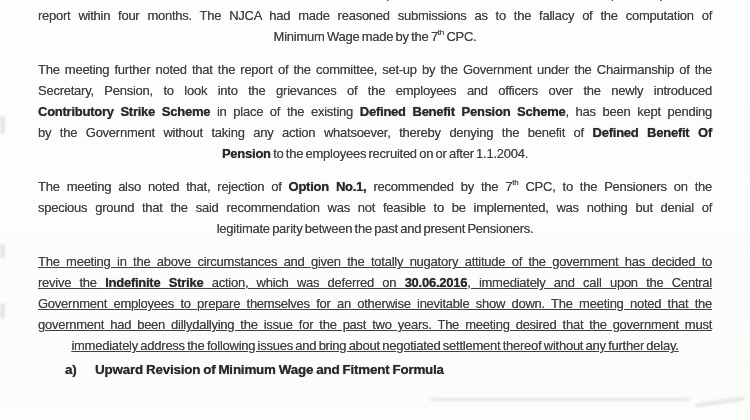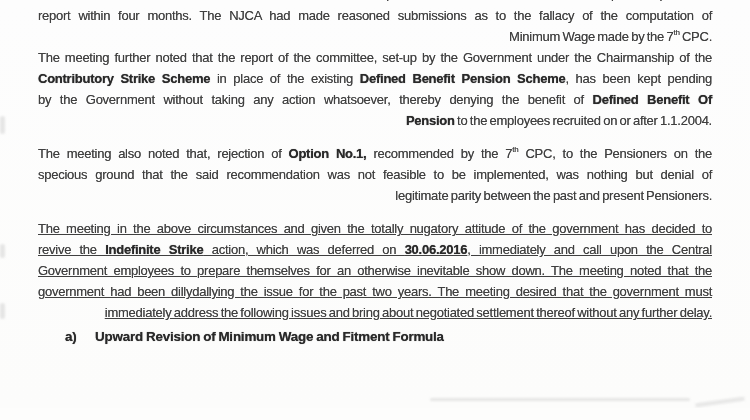--- a/index.html
+++ b/index.html
@@ -38,21 +38,21 @@
   }
   .clip-strip .clip-inner {
     margin-top: -17px;
     line-height: 21px;
     text-align: justify;
     text-align-last: justify;
     white-space: nowrap;
     overflow: hidden;
   }
   .para { margin: 0; }
-  .line { text-align: right; }
+  .line { text-align: center; }
   .line.just {
     text-align: justify;
     text-align-last: justify;
   }
   .b, b {
     font-weight: bold;
     color: #292929;
     text-shadow: 0 0 0.7px rgba(35,35,35,0.8);
   }
   sup {
@@ -103,22 +103,23 @@
 
     <div class="clip-strip">
       <div class="clip-inner">and directed that the committee should submit its final report to the Government within the stipulated period of</div>
     </div>
 
     <div>
         <div class="para" style="margin-top: 1px;">
           <div class="line just"><span>report within four months. The NJCA had made reasoned submissions as to the fallacy of the computation of</span></div>
           <div class="line"><span>Minimum Wage made by the 7</span><sup>th</sup><span> CPC.</span></div>
         </div>
-        <div class="para" style="">
+        <div class="para" style="margin-top: 12px;">
           <div class="line just"><span>The meeting further noted that the report of the committee, set-up by the Government under the Chairmanship of the</span></div>
+          <div class="line just"><span>Secretary, Pension, to look into the grievances of the employees and officers over the newly introduced</span></div>
           <div class="line just"><span class="b">Contributory Strike Scheme</span><span> in place of the existing </span><span class="b">Defined Benefit Pension Scheme</span><span>, has been kept pending</span></div>
           <div class="line just"><span>by the Government without taking any action whatsoever, thereby denying the benefit of </span><span class="b">Defined Benefit Of</span></div>
           <div class="line"><span class="b">Pension</span><span> to the employees recruited on or after 1.1.2004.</span></div>
         </div>
         <div class="para" style="margin-top: 12px;">
           <div class="line just"><span>The meeting also noted that, rejection of </span><span class="b">Option No.1,</span><span> recommended by the 7</span><sup>th</sup><span> CPC, to the Pensioners on the</span></div>
           <div class="line just"><span>specious ground that the said recommendation was not feasible to be implemented, was nothing but denial of</span></div>
           <div class="line"><span>legitimate parity between the past and present Pensioners.</span></div>
         </div>
         <div class="para" style="margin-top: 12px; text-decoration: underline;">

